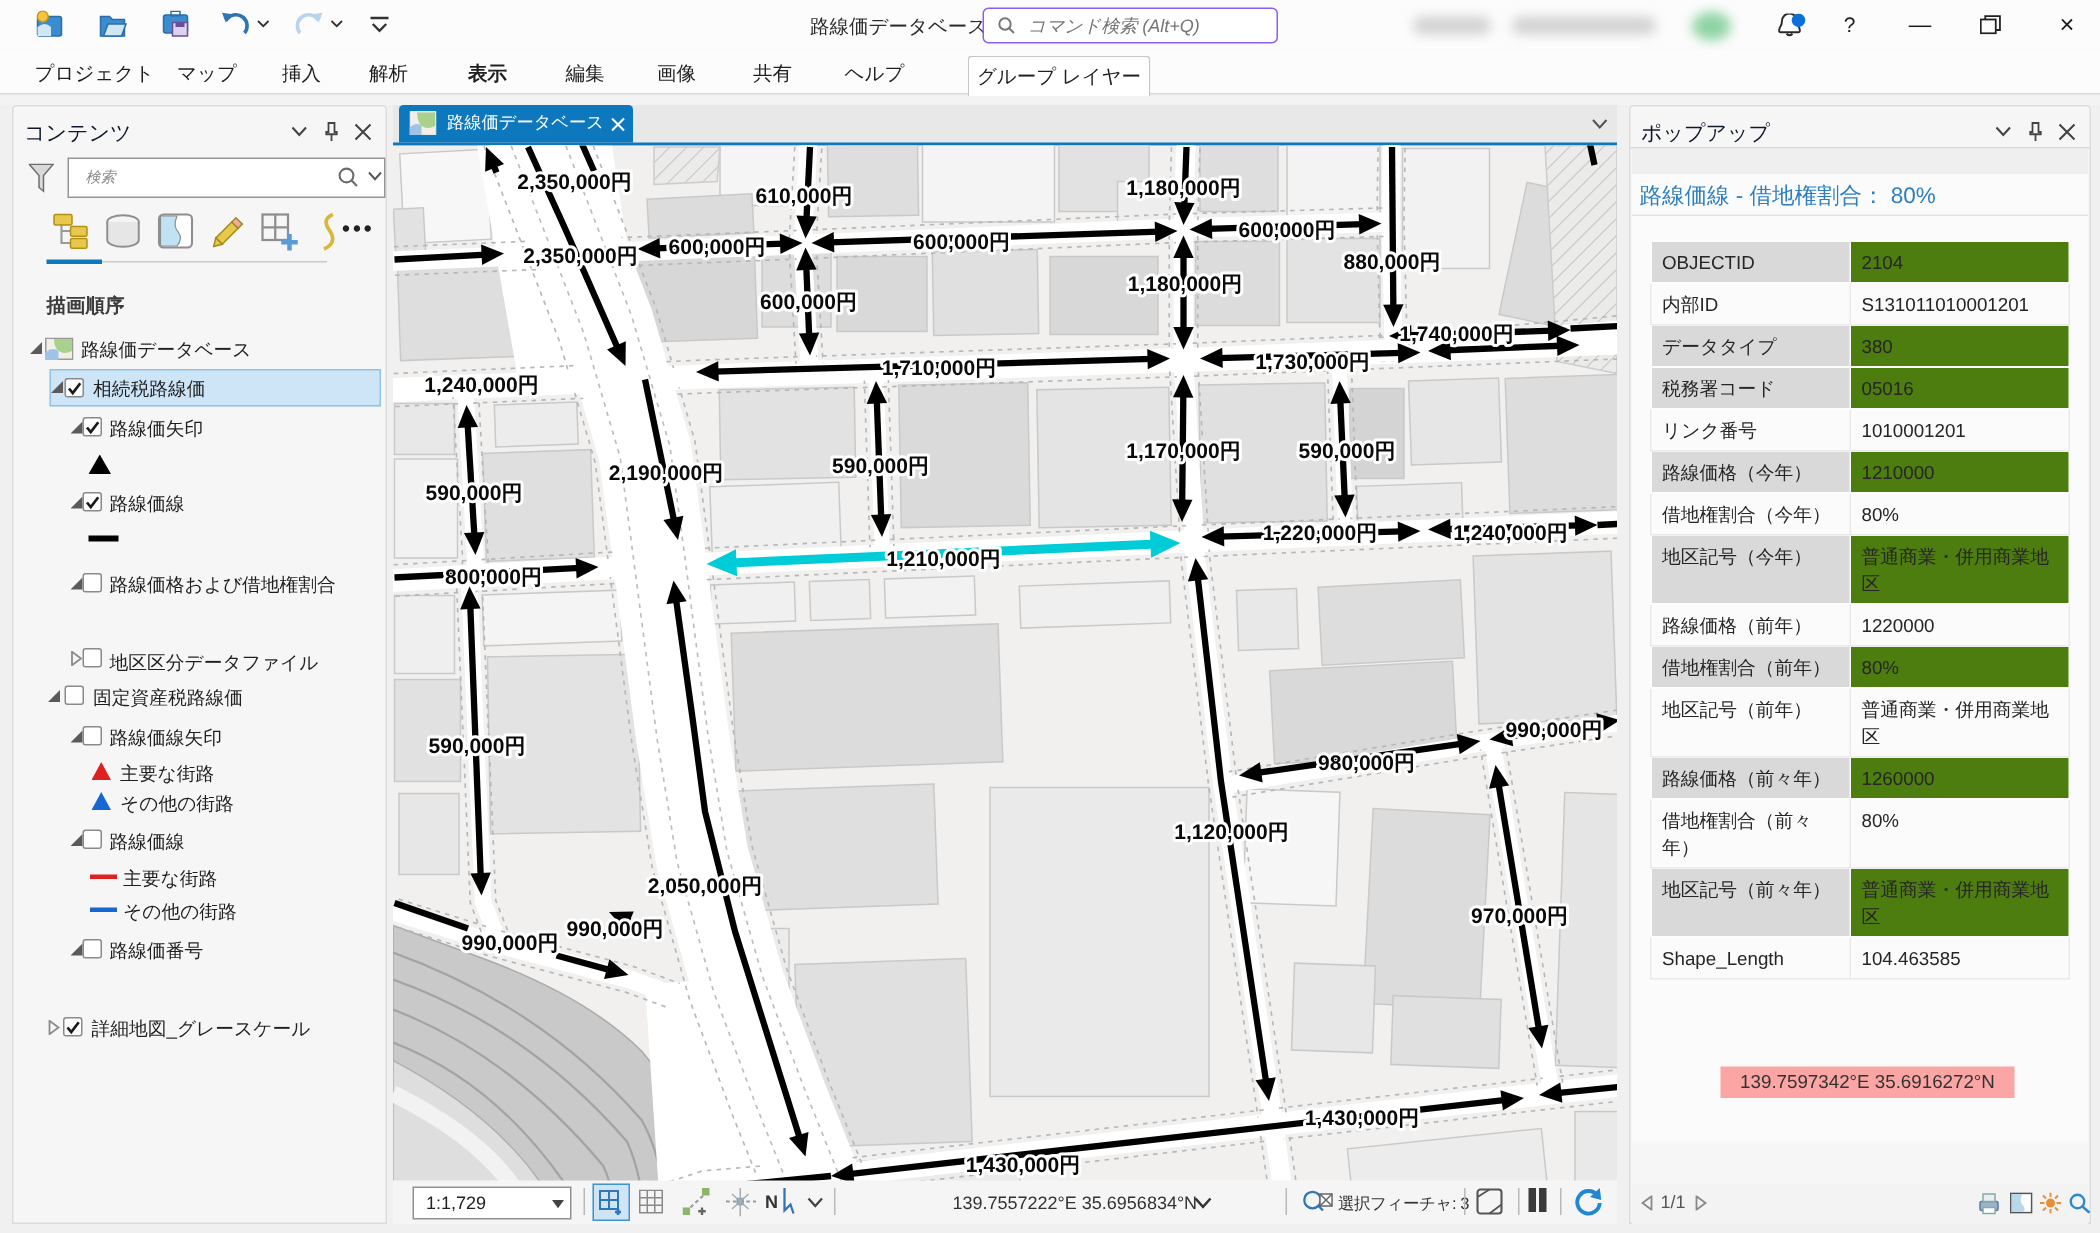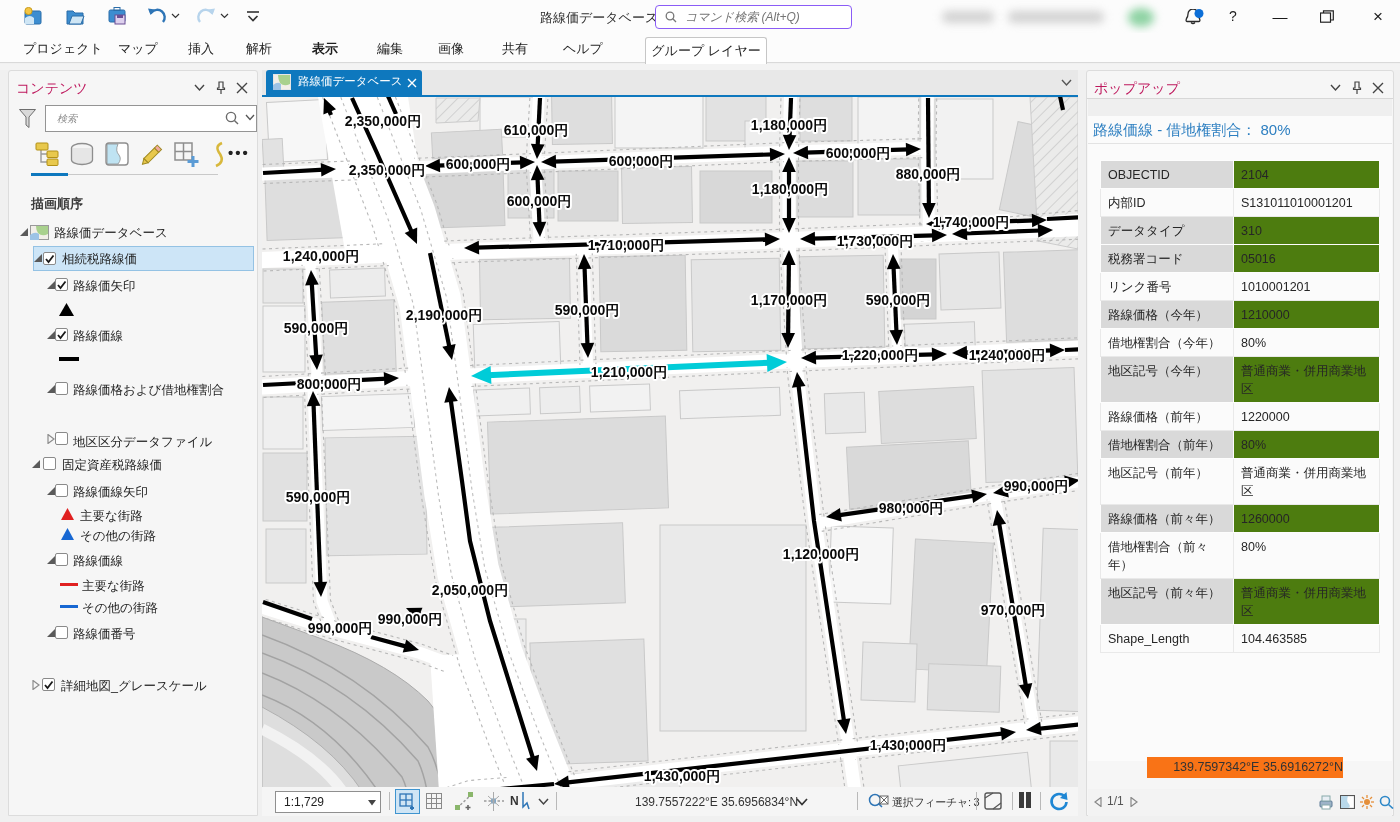--- a/index.html
+++ b/index.html
@@ -15,36 +15,36 @@
 .blur1{position:absolute;left:942px;top:11px;width:160px;height:12px;background:#d2d2d2;border-radius:6px;filter:blur(4px)}
 .blur2{position:absolute;left:1128px;top:8px;width:26px;height:19px;background:#8fd3a4;border-radius:50%;filter:blur(4px)}
 .winbtn{position:absolute;top:0;height:33px;color:#1a1a1a;font-size:15px;text-align:center;line-height:33px}
 
 .mi{position:absolute;top:7px;font-size:13px;color:#1f1f1f;white-space:nowrap}
 #grouptab{position:absolute;left:645px;top:37px;width:122px;height:27px;background:#fff;border:1px solid #c6c6c6;border-bottom:none;border-radius:3px 3px 0 0;text-align:center;line-height:25px;font-size:13px;color:#1f1f1f}
 
 .panel{position:absolute;background:#f6f6f6;border:1px solid #dcdcdc;border-radius:3px 3px 0 0}
 #leftpanel{left:8px;top:70px;width:250px;height:746px}
 #rightpanel{left:1086px;top:70px;width:308px;height:746px}
-.phead{position:absolute;left:7px;top:9px;font-size:14px;color:#be185d}
+.phead{position:absolute;left:7px;top:9px;font-size:14px;color:#0f172a}
 
 #searchbox{position:absolute;left:36px;top:34px;width:212px;height:27px;background:#fff;border:1px solid #949494;font-size:10px;color:#8a8a8a;font-style:italic;line-height:25px;padding-left:11px}
 .treerow{position:absolute;font-size:12.5px;color:#1f1f1f;white-space:nowrap}
 .cb{position:absolute;width:13px;height:13px;border:1px solid #8a8a8a;border-radius:2px;background:#fff}
 #selrow{position:absolute;left:24px;top:175px;width:221px;height:25px;background:#cde5f7;border:1px solid #94c2e4}
 
 #popwhite{position:absolute;left:1px;top:45px;width:304px;height:645px;background:#fbfbfb}
 #poptitle{position:absolute;left:6px;top:50px;font-size:15px;color:#2d7fc1;white-space:nowrap}
 #ptable{position:absolute;left:13px;top:89px;width:280px;border-collapse:collapse;font-size:12.5px;color:#262626;table-layout:fixed}
 #ptable td{line-height:19px;padding-top:5px !important}
 #ptable td{border:1px solid #e9e9e9;padding:4px 4px 4px 7px;vertical-align:top;line-height:18px;overflow:hidden}
 #ptable td:first-child{width:133px}
 #ptable tr.g td:first-child{background:#d9d9d9;border-color:#fdfdfd}
 #ptable tr.g td:last-child{background:#4d7c0f;border-color:#fdfdfd}
-#coordchip{position:absolute;left:60px;top:686px;width:196px;height:21px;background:#f97316;font-size:12.5px;color:#333;text-align:right;line-height:21px}
+#coordchip{position:absolute;left:60px;top:640px;width:196px;height:21px;background:#fca5a5;font-size:12.5px;color:#333;text-align:center;line-height:21px}
 #popfoot{position:absolute;left:1px;top:718px;width:304px;height:27px;background:#f3f3f3;font-size:12px;color:#555}
 
 #mappanel{left:262px;top:70px;width:816px;height:746px;background:#e8e8e8}
 #maptab{position:absolute;left:4px;top:0;width:156px;height:25px;background:#0e78be;border-radius:3px 3px 0 0;color:#fff;font-size:11.5px}
 #tabline{position:absolute;left:0;top:25px;width:816px;height:2px;background:#0e78be}
 #mapcanvas{position:absolute;left:0;top:27px;width:816px;height:691px}
 #mapstatus{position:absolute;left:0;top:717px;width:816px;height:29px;background:#f5f5f5;font-size:12.5px;color:#333}
 #scalebox{position:absolute;left:13px;top:4px;width:106px;height:22px;background:#fff;border:1px solid #8f8f8f;font-size:12px;color:#222;line-height:20px;padding-left:8px}
 .sbsep{position:absolute;top:5px;width:1px;height:18px;background:#b9b9b9}
 </style></head>
@@ -643,21 +643,21 @@
         <tr class="g">
           <td>OBJECTID</td>
           <td>2104</td>
         </tr>
         <tr class="w">
           <td>内部ID</td>
           <td>S131011010001201</td>
         </tr>
         <tr class="g">
           <td>データタイプ</td>
-          <td>310</td>
+          <td>380</td>
         </tr>
         <tr class="g">
           <td>税務署コード</td>
           <td>05016</td>
         </tr>
         <tr class="w">
           <td>リンク番号</td>
           <td>1010001201</td>
         </tr>
         <tr class="g">

